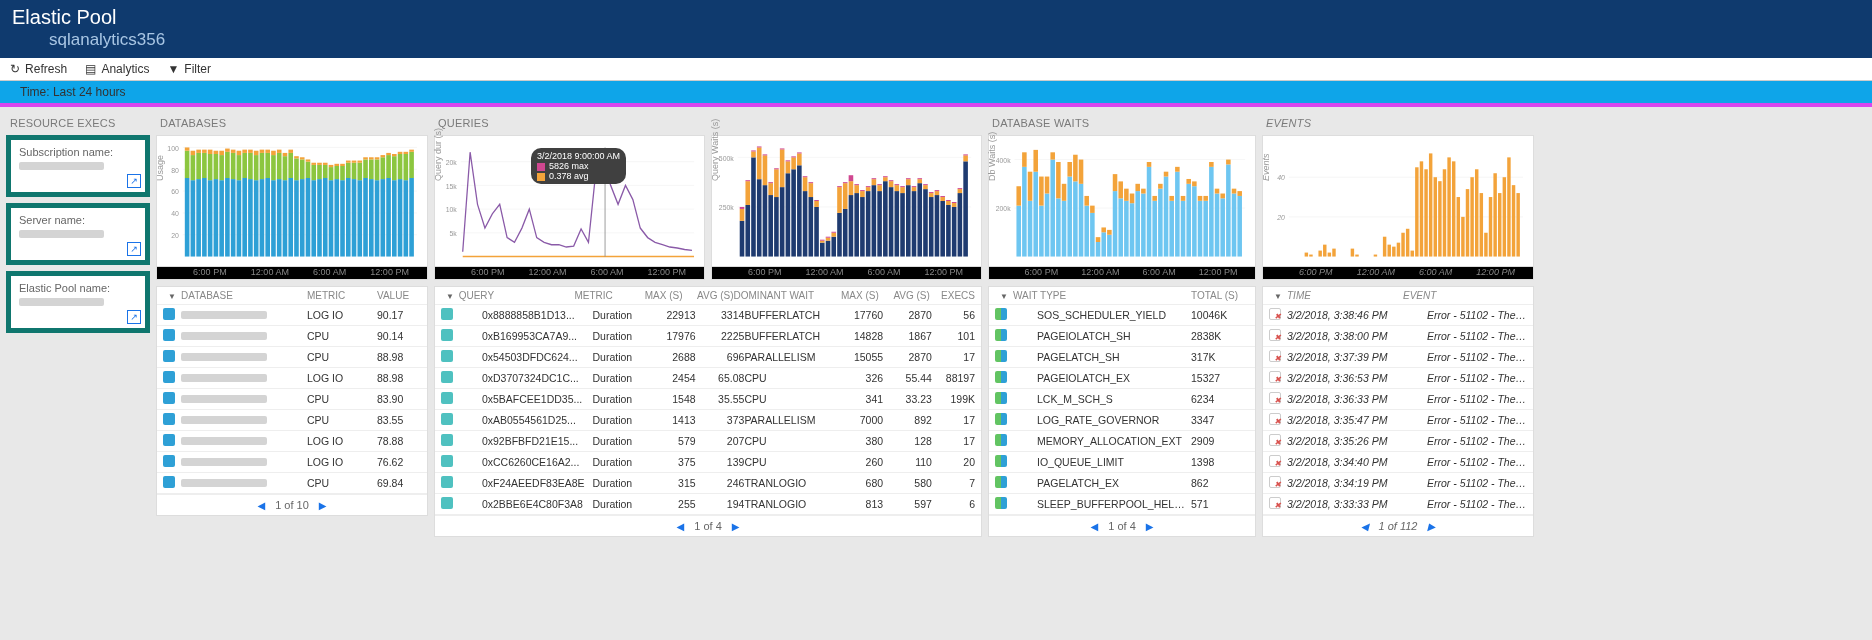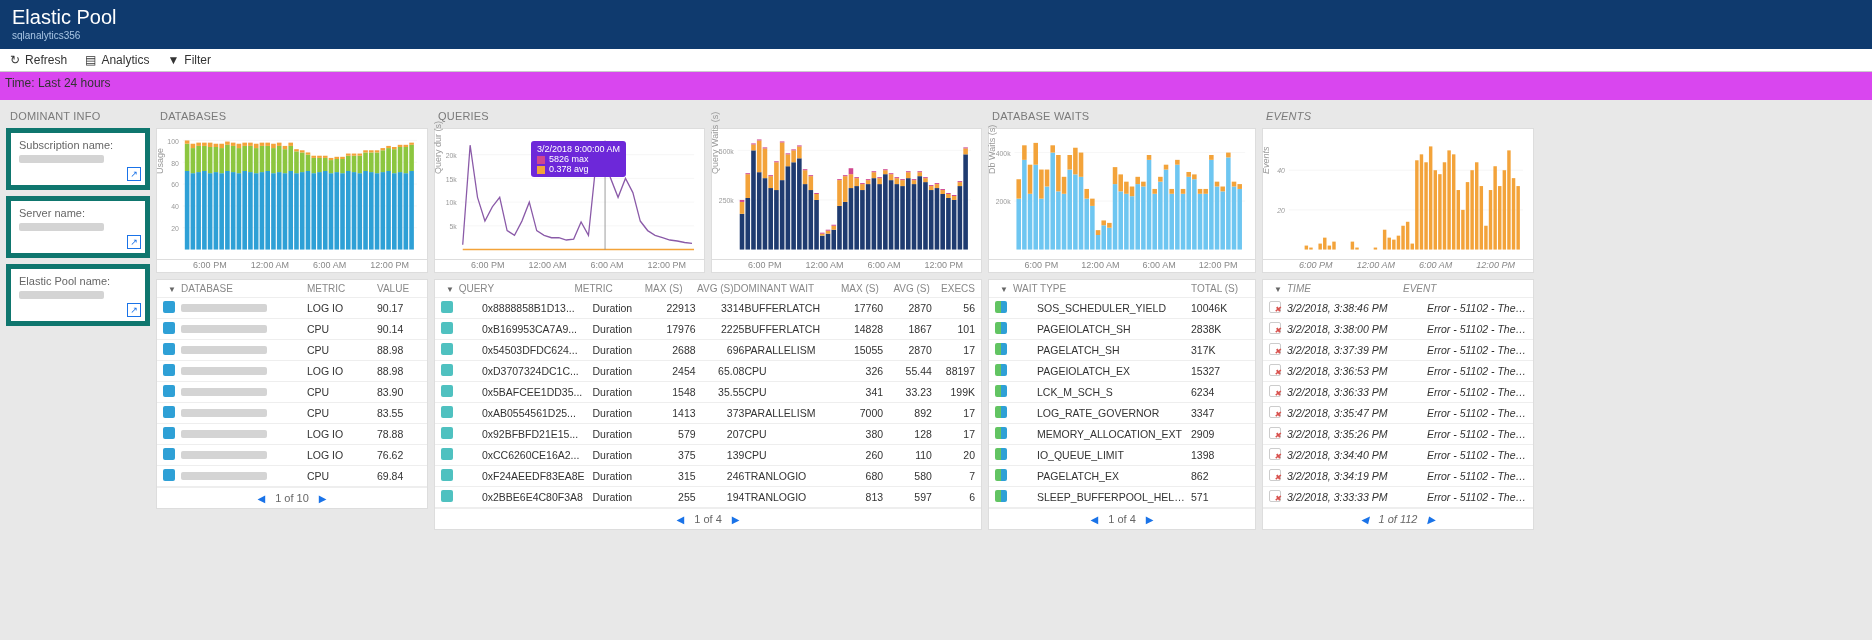--- a/index.html
+++ b/index.html
@@ -11,34 +11,34 @@
     width: 1872px;
     height: 640px;
     overflow: hidden;
   }
   .header {
     background: #0f3a6e;
     color: #fff;
     padding: 6px 12px 8px 12px;
   }
   .header .title { font-size: 20px; font-weight: 400; }
-  .header .subtitle { font-size: 10px; color: #a9c6e4; margin-top: 1px; }
+  .header .subtitle { font-size: 17px; color: #a9c6e4; margin-top: 1px; margin-left: 37px; }
   .toolbar {
     background: #fff;
     border-bottom: 1px solid #ccc;
     padding: 4px 10px;
     display: flex;
     gap: 18px;
     align-items: center;
   }
   .toolbar .tb-item { display: flex; align-items: center; gap: 5px; cursor: pointer; color: #333; }
   .timebar {
-    background: #d946ef;
-    border-bottom: 6px solid #d946ef;
-    padding: 4px 5px;
+    background: #0ea5e9;
+    border-bottom: 4px solid #d946ef;
+    padding: 4px 20px;
   }
   .main {
     display: flex;
     padding: 6px 6px 0 6px;
     gap: 6px;
   }
   .panel-title {
     font-size: 11px;
     color: #7a7a7a;
     font-weight: 400;
@@ -75,21 +75,21 @@
   .col-wide { width: 548px; } 
   .chart-card, .table-card {
     background:#fff; border:1px solid #ddd;
   }
   .chart-card { height: 132px; padding: 6px 8px 4px 4px; position:relative; }
   .chart-card svg { width:100%; height:100%; }
   .axis-label-y {
     position:absolute; left:-2px; top:50%; transform: rotate(-90deg) translateX(20px);
     font-size:9px; color:#999; transform-origin: left top;
   }
-  .xticks { display:flex; justify-content:space-around; font-size:9px; color:#888; padding: 0 6px 2px 24px; background:#ffffff; border:1px solid #ddd; border-top:none;}
+  .xticks { display:flex; justify-content:space-around; font-size:9px; color:#888; padding: 0 6px 2px 24px; background:#000000; border:1px solid #ddd; border-top:none;}
   .queries-charts { display:flex; gap:6px; }
   .queries-charts > div { flex:1; }
   .table-card { margin-top:6px; }
   .tbl-head, .tbl-row {
     display:flex; align-items:center; padding: 3px 6px; font-size:10.5px;
     border-bottom:1px solid #eee;
   }
   .tbl-head { color:#888; font-size:10px; }
   .c-icon { width:18px; text-align:center; }
   .filter-icon::before { content:"\25BC"; font-size:8px; color:#666; }
@@ -110,21 +110,21 @@
     padding:4px 0; font-size:11px; color:#666; border-top:1px solid #eee;
   }
   .pager .chev { color:#1a73e8; cursor:pointer; font-size:10px;}
   .sq-blue { display:inline-block;width:12px;height:12px;background:#2ea0d6;border-radius:2px;}
   .sq-teal { display:inline-block;width:12px;height:12px;background:#4fc1c0;border-radius:2px;position:relative;}
   .sq-mix  { display:inline-block;width:12px;height:12px;background:linear-gradient(90deg,#62c462 50%,#2ea0d6 50%);border-radius:2px;}
   .sq-red  { display:inline-block;width:12px;height:12px;background:#fff;border:1px solid #ccc;border-radius:2px;position:relative;}
   .sq-red::after{content:"✖";color:#d9534f;font-size:8px;position:absolute;right:-1px;bottom:-2px;}
   .truncate { white-space:nowrap; overflow:hidden; text-overflow:ellipsis;margin-left:24px; }
   .tooltip-box {
-    position:absolute; background:#6d28d9;color:#fff; font-size:9px; padding:3px 6px;border-radius:3px;
+    position:absolute; background:#404040;color:#fff; font-size:9px; padding:3px 6px;border-radius:10px;
   }
   .tooltip-box .sq{display:inline-block;width:8px;height:8px;margin-right:4px;vertical-align:middle;}
 </style>
 </head>
 <body>
 
 <div class="header">
   <div class="title">Elastic Pool</div>
   <div class="subtitle">sqlanalytics356</div>
 </div>
@@ -144,21 +144,21 @@
   </div>
 </div>
 
 <div class="timebar">
   <span>Time: Last 24 hours</span>
 </div>
 
 <div class="main">
 
   <div class="resource-col">
-    <div class="panel-title">DOMINANT INFO</div>
+    <div class="panel-title">RESOURCE EXECS</div>
     <div class="resource-card">
       <div class="r-label">Subscription name:</div>
       <div class="r-val"></div>
       <div class="pop">↗</div>
     </div>
     <div class="resource-card">
       <div class="r-label">Server name:</div>
       <div class="r-val"></div>
       <div class="pop">↗</div>
     </div>

